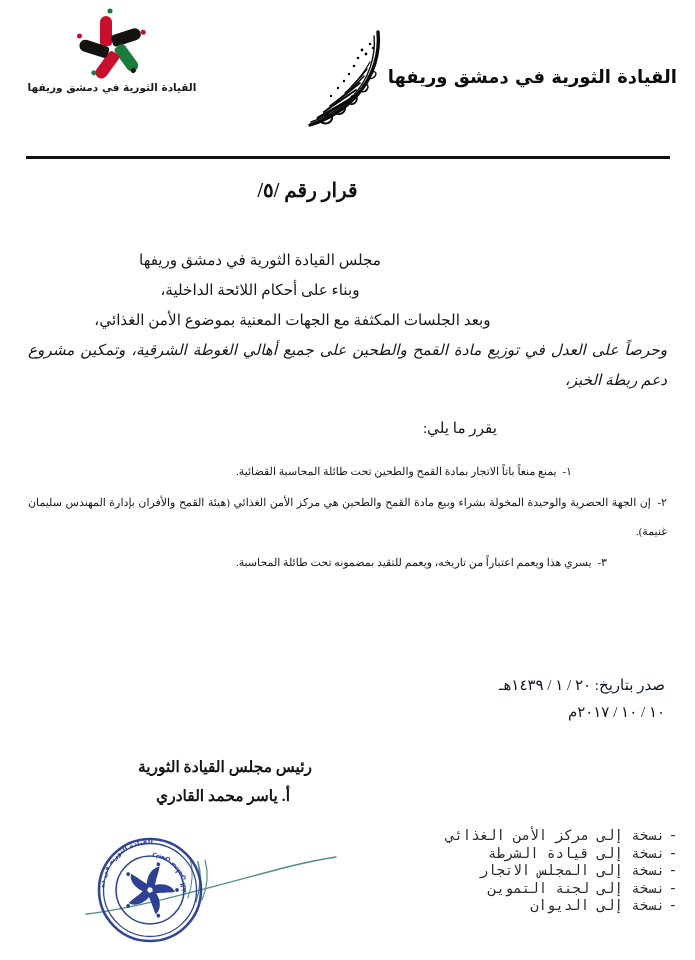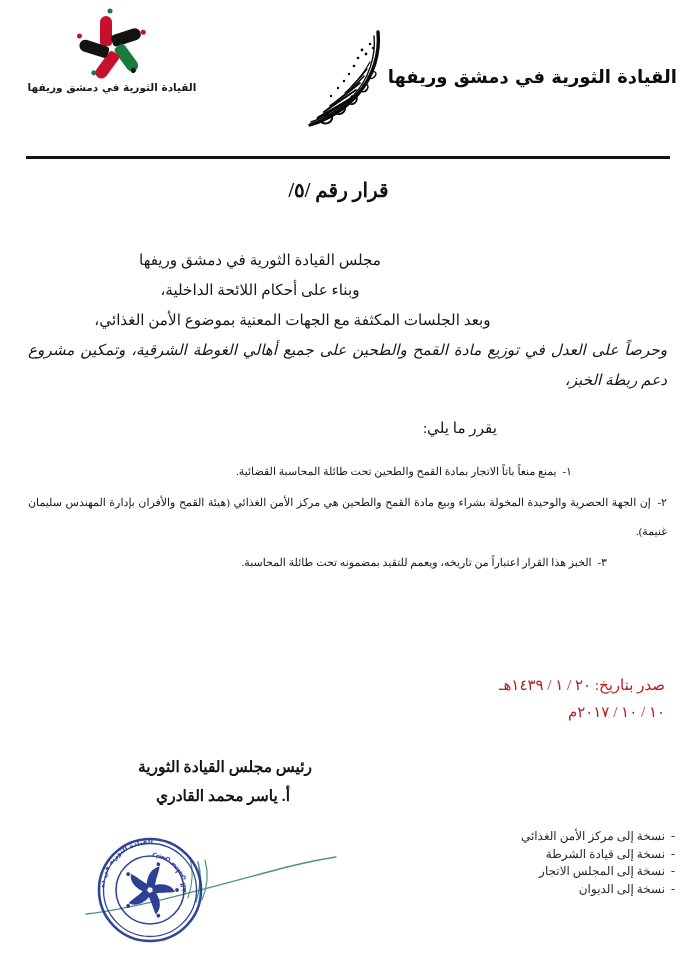--- a/index.html
+++ b/index.html
@@ -107,21 +107,20 @@
   
   .decision-title {
     position: absolute;
     top: 178px;
     left: 0;
     width: 615px;
     text-align: center;
     font-size: 20px;
     font-weight: bold;
     color: #111111;
-    margin-left: 31px;
   }
 
   
   .body-wrap {
     position: absolute;
     top: 245px;
     right: 28px;
     left: 28px;
     font-size: 15.2px;
     line-height: 30px;
@@ -165,21 +164,21 @@
 
   
   .date-block {
     position: absolute;
     top: 672px;
     right: 30px;
     width: 260px;
     text-align: right;
     font-size: 15px;
     line-height: 27px;
-    color: #b91c1c;
+    color: #0f172a;
   }
 
   
   .sign-block {
     position: absolute;
     top: 752px;
     left: 75px;
     width: 300px;
     text-align: center;
     font-size: 15.5px;
@@ -201,24 +200,25 @@
 
   
   .cc-list {
     position: absolute;
     top: 828px;
     right: 14px;
     width: 190px;
     list-style: none;
     margin: 0;
     padding: 0;
-    font-size: 12px;
+    font-size: 14px;
     line-height: 17.5px;
     color: #2a2a2a;
     text-align: right;
+    font-family: Liberation Mono, monospace;
   }
   .cc-list li {
     display: block;
     white-space: nowrap;
   }
   .cc-list li .dash {
     display: inline-block;
     width: 16px;
     text-align: center;
     color: #2a2a2a;
@@ -307,21 +307,21 @@
       <li class="item-1">
         <span class="num">١-</span>
         <span>يمنع منعاً باتاً الاتجار بمادة القمح والطحين تحت طائلة المحاسبة القضائية.</span>
       </li>
       <li class="item-2">
         <span class="num">٢-</span>
         <span>إن الجهة الحصرية والوحيدة المخولة بشراء وبيع مادة القمح والطحين هي مركز الأمن الغذائي (هيئة القمح والأفران بإدارة المهندس سليمان غنيمة).</span>
       </li>
       <li class="item-3">
         <span class="num">٣-</span>
-        <span>الخبز هذا القرار اعتباراً من تاريخه، ويعمم للتقيد بمضمونه تحت طائلة المحاسبة.</span>
+        <span>يسري هذا ويعمم اعتباراً من تاريخه، ويعمم للتقيد بمضمونه تحت طائلة المحاسبة.</span>
       </li>
     </ul>
   </div>
 
   <div class="date-block">
     <div>صدر بتاريخ: ٢٠ / ١ / ١٤٣٩هـ</div>
     <div>١٠ / ١٠ / ٢٠١٧م</div>
   </div>
 
   <div class="sign-block">
@@ -385,17 +385,20 @@
     <li>
       <span class="dash">-</span><span>نسخة إلى مركز الأمن الغذائي</span>
     </li>
     <li>
       <span class="dash">-</span><span>نسخة إلى قيادة الشرطة</span>
     </li>
     <li>
       <span class="dash">-</span><span>نسخة إلى المجلس الاتجار</span>
     </li>
     <li>
+      <span class="dash">-</span><span>نسخة إلى لجنة التموين</span>
+    </li>
+    <li>
       <span class="dash">-</span><span>نسخة إلى الديوان</span>
     </li>
   </ul>
 
 </div>
 
 </body></html>

